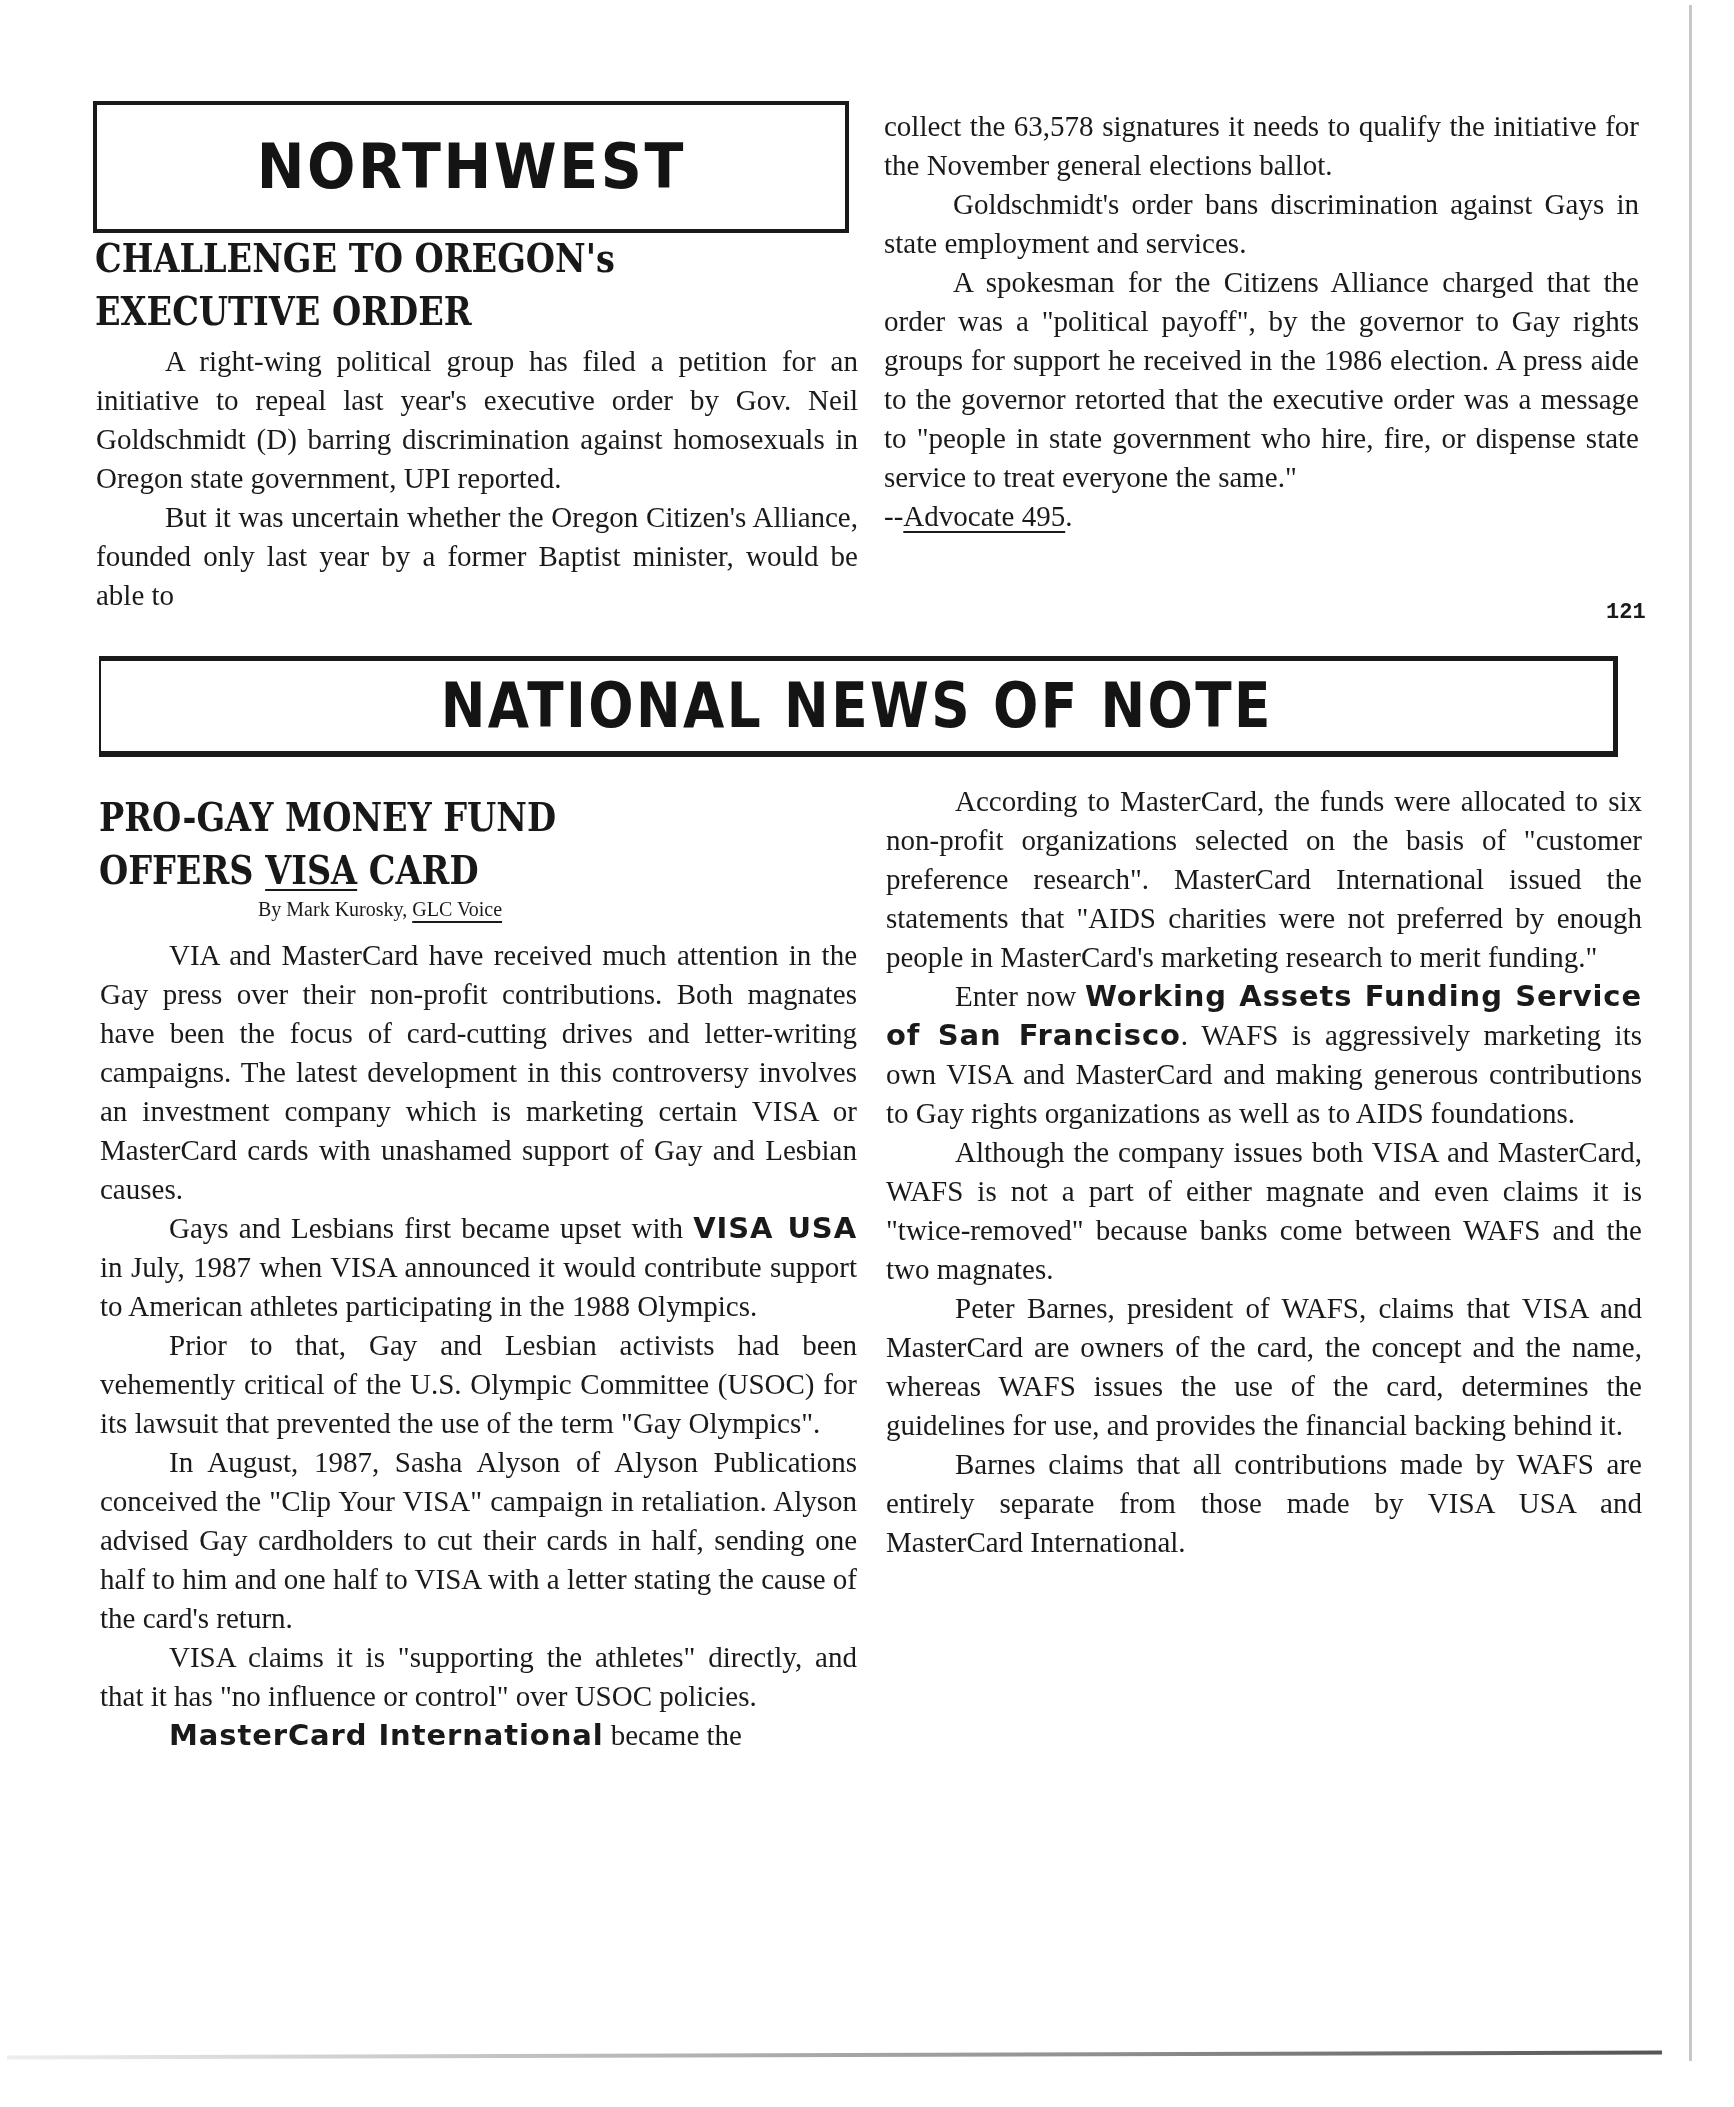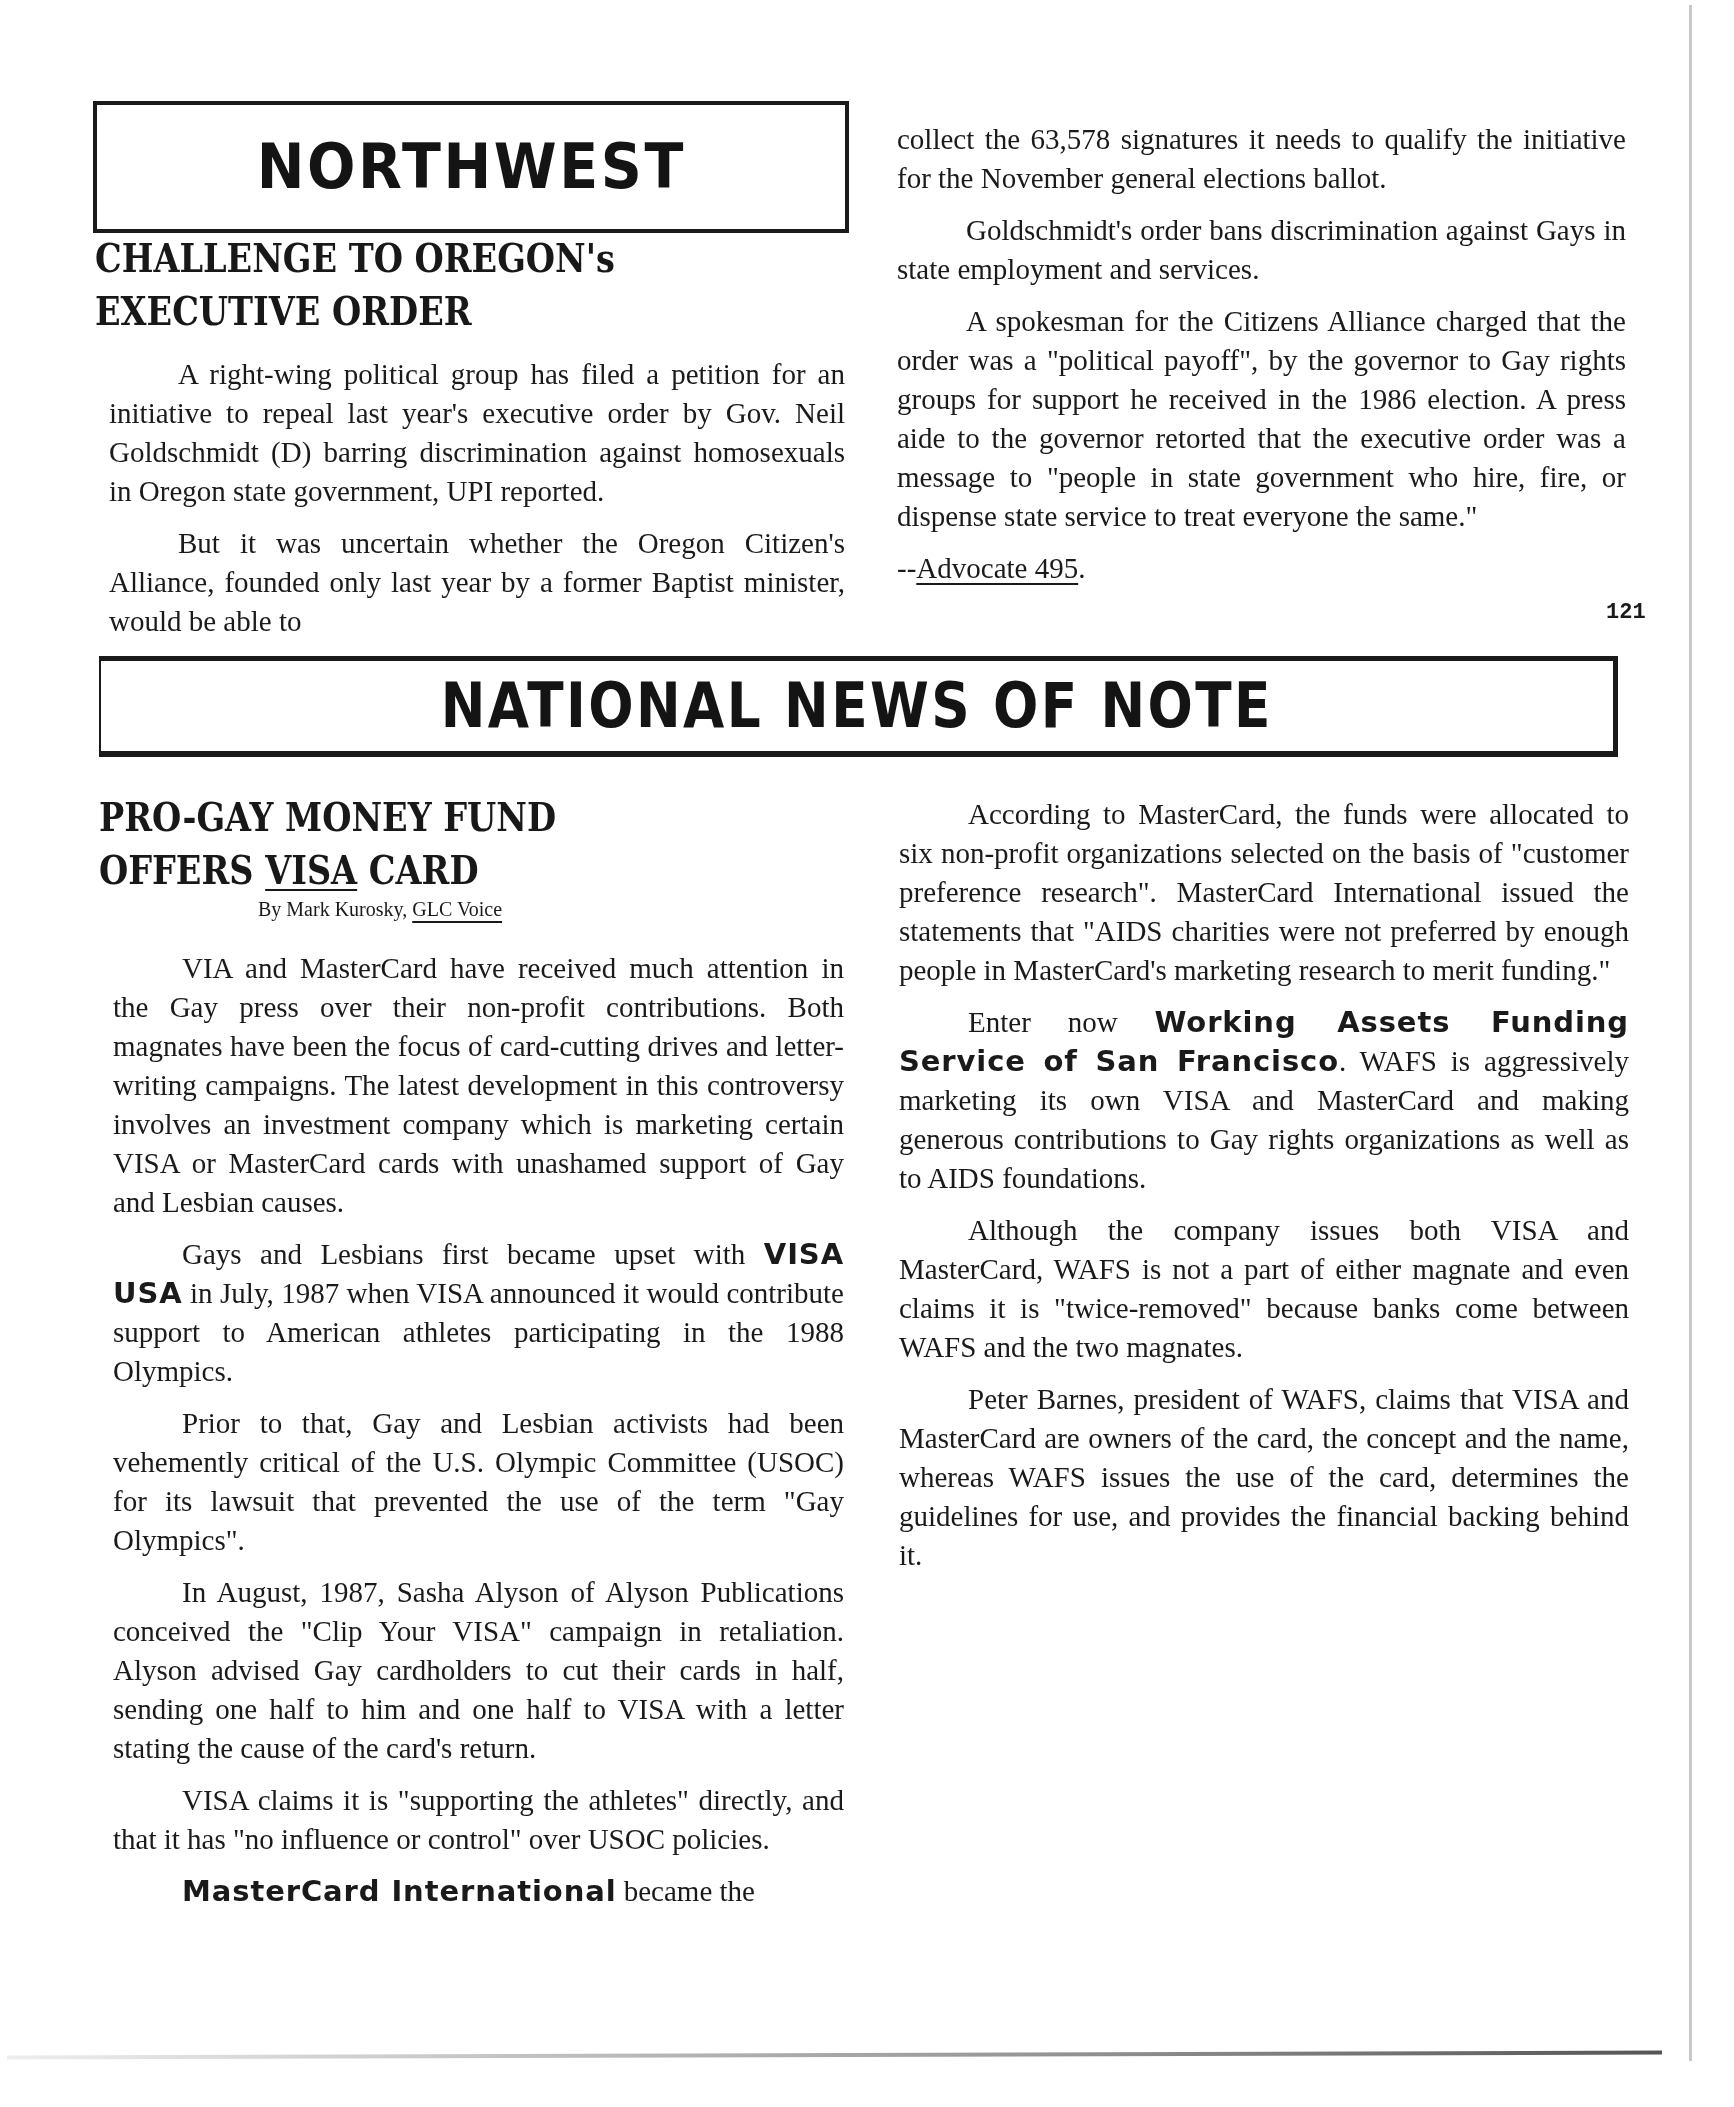--- a/index.html
+++ b/index.html
@@ -16,21 +16,21 @@
       font-family: "DejaVu Sans", sans-serif; font-weight: bold;
       color: #141414; letter-spacing: 2.8px; transform: scaleX(0.92);
       line-height: 1;
     }
     #banner-nw { left: 93px; top: 101px; width: 756px; height: 132px; border-width: 4.3px; }
     #banner-nw .banner-title { font-size: 62px; }
     #banner-nat { left: 99px; top: 656px; width: 1519px; height: 101px; border-width: 5.7px 5.7px 6.6px 2.8px; }
     #banner-nat .banner-title { font-size: 62px; transform: scaleX(0.86); }
 
     .col { position: absolute; font-size: 29px; line-height: 39px; text-align: justify; }
-    .col p { margin: 13px; text-indent: 69px; }
+    .col p { margin: 0; text-indent: 69px; }
     .col p.noindent { text-indent: 0; }
     .headline {
       position: absolute; font-family: "DejaVu Serif", serif; font-weight: bold;
       font-size: 39px; line-height: 53px; transform: scaleX(0.86); transform-origin: left top;
       color: #181818; white-space: nowrap;
     }
     .u { text-decoration: underline; text-decoration-thickness: 1.9px; text-underline-offset: 4.7px; }
     .b { font-weight: bold; font-family: "DejaVu Sans", sans-serif; letter-spacing: 0.9px; }
     .byline { position: absolute; font-size: 20px; white-space: nowrap; }
     .pagenum { position: absolute; font-size: 22px; font-weight: bold; font-family: Liberation Mono, monospace; }
@@ -86,17 +86,18 @@
   <p>In August, 1987, Sasha Alyson of Alyson Publications conceived the "Clip Your VISA" campaign in retaliation. Alyson advised Gay cardholders to cut their cards in half, sending one half to him and one half to VISA with a letter stating the cause of the card's return.</p>
   <p>VISA claims it is "supporting the athletes" directly, and that it has "no influence or control" over USOC policies.</p>
   <p style="text-align:left;"><span class="b">MasterCard International</span><span> became the</span></p>
 </div>
 
 <div class="col" style="left:886px; top:782px; width:756px;">
   <p>According to MasterCard, the funds were allocated to six non-profit organizations selected on the basis of "customer preference research". MasterCard International issued the statements that "AIDS charities were not preferred by enough people in MasterCard's marketing research to merit funding."</p>
   <p><span>Enter now </span><span class="b">Working Assets Funding Service of San Francisco</span><span>. WAFS is aggressively marketing its own VISA and MasterCard and making generous contributions to Gay rights organizations as well as to AIDS foundations.</span></p>
   <p>Although the company issues both VISA and MasterCard, WAFS is not a part of either magnate and even claims it is "twice-removed" because banks come between WAFS and the two magnates.</p>
   <p>Peter Barnes, president of WAFS, claims that VISA and MasterCard are owners of the card, the concept and the name, whereas WAFS issues the use of the card, determines the guidelines for use, and provides the financial backing behind it.</p>
+  <p>Barnes claims that all contributions made by WAFS are entirely separate from those made by VISA USA and MasterCard International.</p>
 </div>
 
 <div class="edge-v"></div>
 <div class="edge-h"></div>
 
 
 </body></html>

